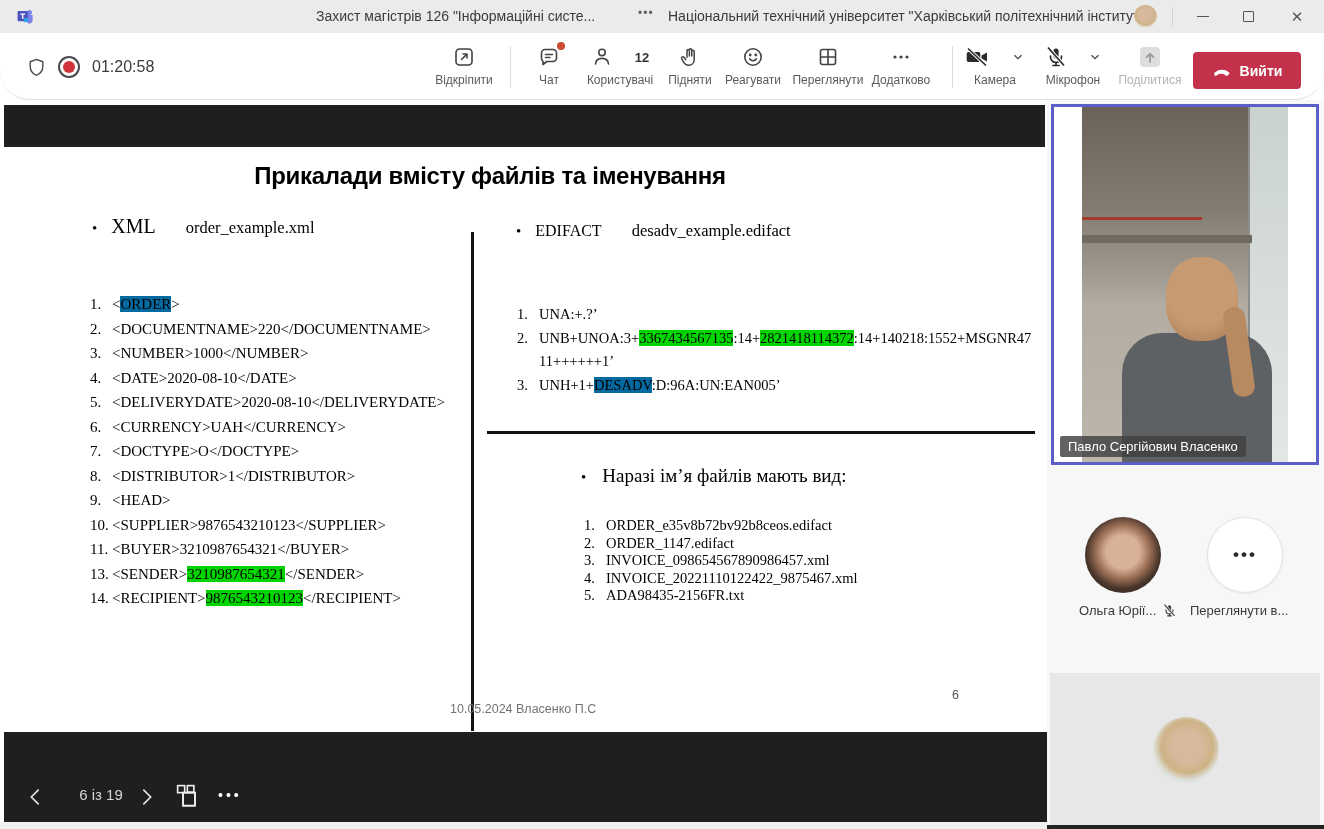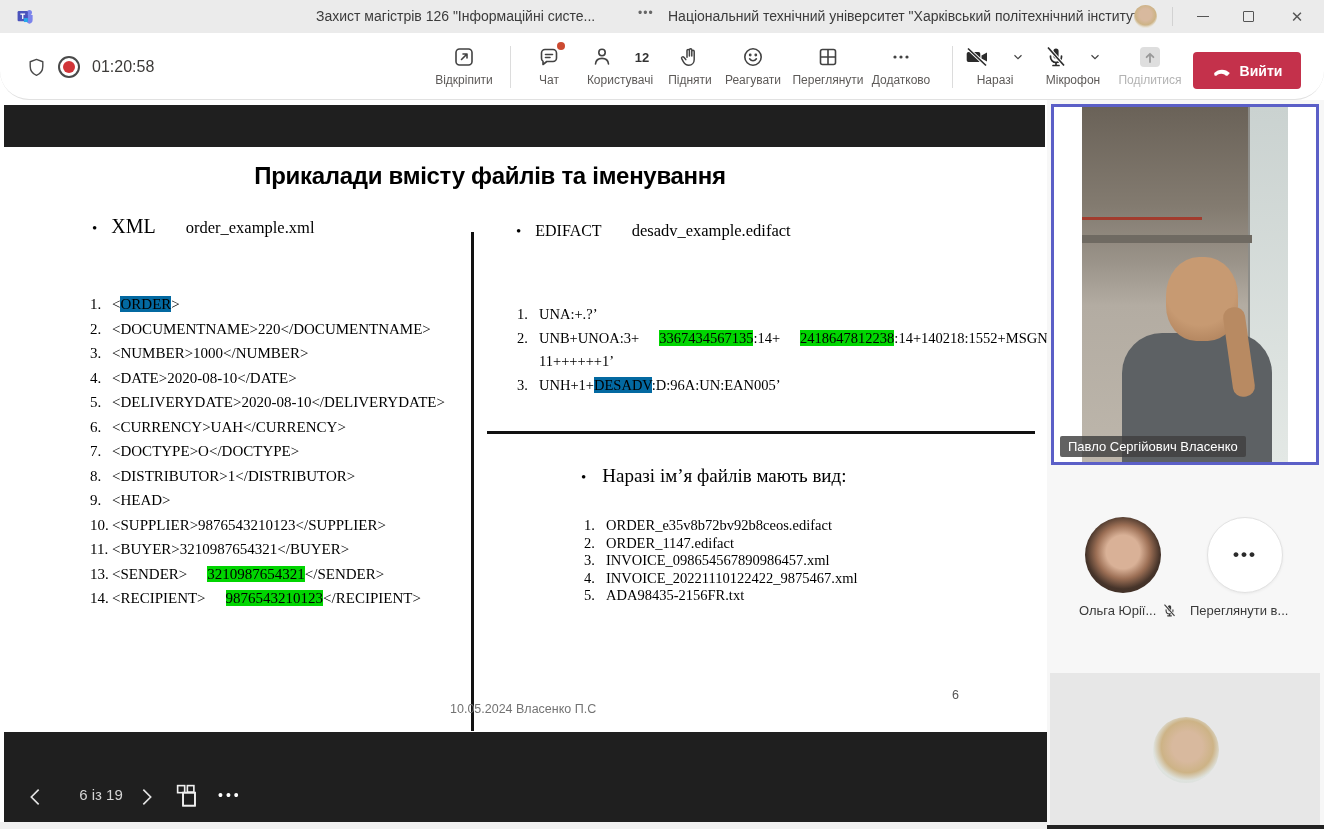--- a/index.html
+++ b/index.html
@@ -55,21 +55,21 @@
   ol.plain .num { flex:none; width:22px; }
   ol.plain .txt { flex:1; }
   .xml-list { position:absolute; left:86px; top:150px; width:395px; font-size:15px; line-height:15.5px; }
   .xml-list li { margin-bottom:9px; }
   .edi-list { position:absolute; left:513px; top:156px; width:540px; font-size:14.5px; line-height:23px; }
   .edi-list li { margin-bottom:1px; }
   .files-head { position:absolute; left:577px; top:318px; display:flex; align-items:baseline; font-size:19px; }
   .files-head .bullet { font-size:15px; margin-right:16px; }
   .files-list { position:absolute; left:580px; top:370px; width:420px; font-size:14.5px; line-height:17.5px; }
   .hl-y { background:#0369a1;margin-top:22px; }
-  .hl-g { background:#00d500;margin-left:20px; }
+  .hl-g { background:#00d500; }
   .slide-footer { position:absolute; left:446px; top:555px; font-size:12.5px; color:#737373; font-family:"Liberation Sans", sans-serif; }
   .slide-page { position:absolute; left:948px; top:541px; font-size:12.5px; color:#555; font-family:"Liberation Sans", sans-serif; }
 
   
   .nav-item { position:absolute; display:flex; align-items:center; justify-content:center; cursor:pointer; }
   .nav-pos { position:absolute; left:52px; top:54px; width:90px; text-align:center; font-size:15px; color:#d6d6d6; }
   .nav-dots { color:#fff; font-size:14px; letter-spacing:3px; }
 
   
   .sidebar { position:absolute; left:1047px; top:100px; width:277px; height:729px; background:#f7f7f7; }
@@ -226,21 +226,21 @@
             <path d="M3 3.5l18 17" stroke="#fff" stroke-width="3.4"></path>
             <path d="M3 3.5l18 17" stroke="#2b2b2b" stroke-width="1.7"></path>
           </svg>
         </span>
         <span>
           <svg class="ico" width="14" height="14" viewBox="0 0 24 24" fill="none" stroke="#424242" stroke-width="2">
               <path d="M6 9l6 6 6-6"></path>
             </svg>
         </span>
       </span>
-      <span class="lbl">Наразі</span>
+      <span class="lbl">Камера</span>
     </div>
 
     <div class="tb-btn" style="left:1028px;width:90px;">
       <span class="ico-row">
         <span>
           <svg class="ico" width="24" height="24" viewBox="0 0 24 24">
             <rect x="9.4" y="3.5" width="5.2" height="10" rx="2.6" fill="#2b2b2b"></rect>
             <path d="M6.5 11v1a5.5 5.5 0 0 0 11 0v-1" fill="none" stroke="#2b2b2b" stroke-width="1.7" stroke-linecap="round"></path>
             <path d="M12 17.5v3M9 20.5h6" stroke="#2b2b2b" stroke-width="1.7" stroke-linecap="round"></path>
             <path d="M4 2.5l16 18" stroke="#fff" stroke-width="3.4"></path>
@@ -351,21 +351,21 @@
           </li>
         </ol>
 
       <ol class="plain ser edi-list">
           <li>
             <span class="num">1.</span>
             <span class="txt"><span>UNA:+.?’</span></span>
           </li>
           <li>
             <span class="num">2.</span>
-            <span class="txt"><span>UNB+UNOA:3+</span><span class="hl-g">3367434567135</span><span>:14+</span><span class="hl-g">2418647812238</span><span>:14+140218:1552+MSGNR47</span><br><span>11++++++1’</span></span>
+            <span class="txt"><span>UNB+UNOA:3+</span><span class="hl-g">3367434567135</span><span>:14+</span><span class="hl-g">2821418114372</span><span>:14+140218:1552+MSGNR47</span><br><span>11++++++1’</span></span>
           </li>
           <li>
             <span class="num">3.</span>
             <span class="txt"><span>UNH+1+</span><span class="hl-y">DESADV</span><span>:D:96A:UN:EAN005’</span></span>
           </li>
         </ol>
 
       <div class="h-rule"></div>
 
       <div class="files-head ser">

